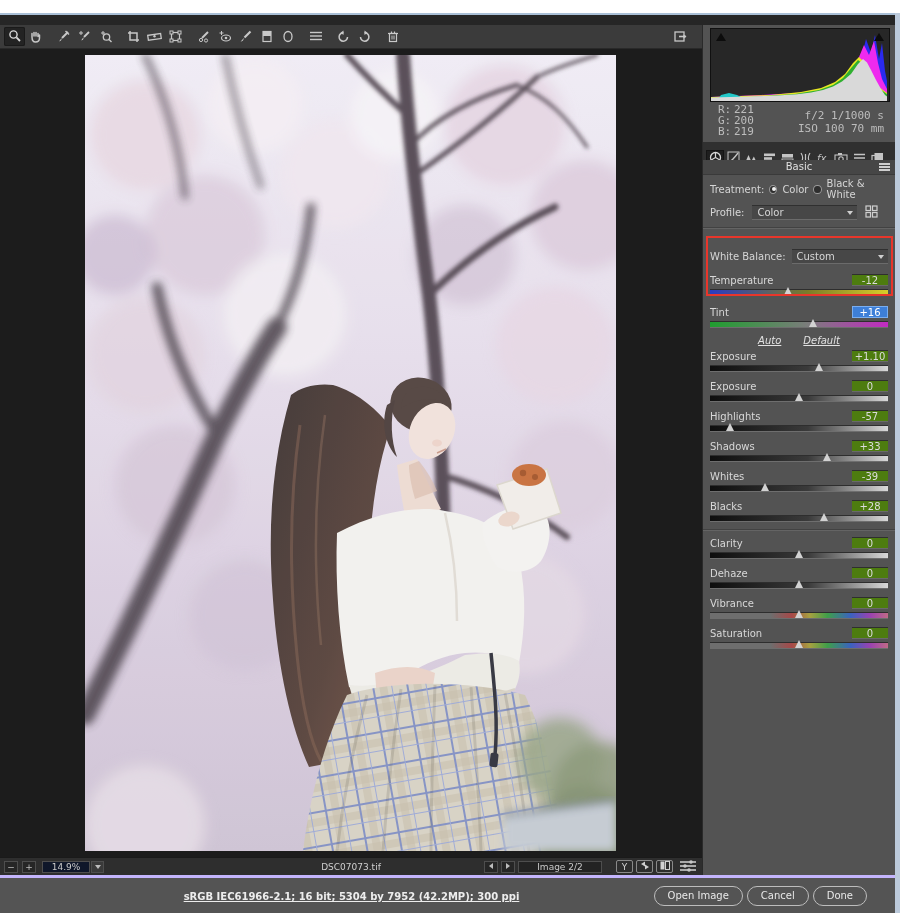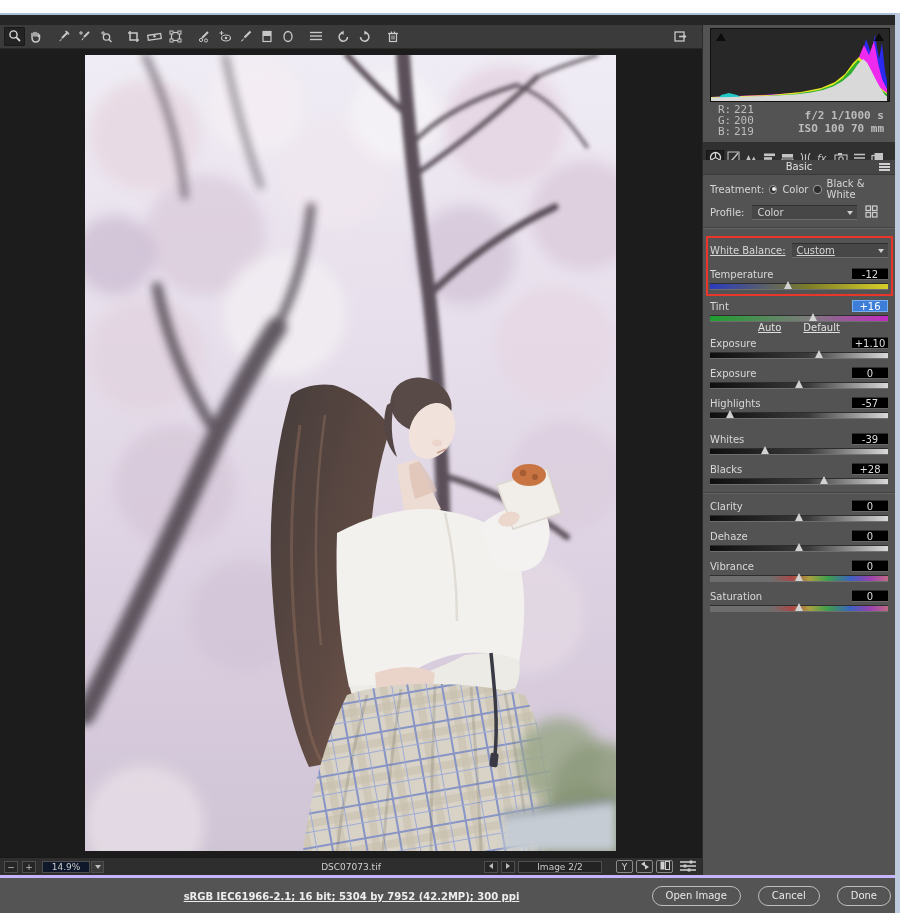--- a/index.html
+++ b/index.html
@@ -32,60 +32,60 @@
   .idx-box{width:84px;height:12px;background:#232323;border:1px solid #4e4e4e;box-sizing:border-box;text-align:center;line-height:11px;}
   .ybtn{width:17px;height:13px;border:1px solid #8a8a8a;box-sizing:border-box;text-align:center;line-height:12px;color:#d6d6d6;border-radius:2px;}
   
   .panel{width:192px;background:#535353;position:relative;color:#d6d6d6;font-size:10px;}
   .hist-box{position:absolute;left:7px;top:3px;width:178px;height:72px;background:#272727;border:1px solid #101010;}
   .clip{position:absolute;top:4px;width:0;height:0;border-left:5px solid transparent;border-right:5px solid transparent;border-bottom:8px solid #0c0c0c;}
   .clip.l{left:5px;} .clip.r{right:5px;}
   .hist-info{position:absolute;left:7px;top:77px;width:178px;height:38px;font-family:"DejaVu Sans Mono",monospace;font-size:11px;color:#bdbdbd;}
   .rgb{position:absolute;left:8px;top:2px;line-height:11px;}
   .rgb b{font-weight:normal;display:inline-block;width:16px;}
-  .exifs{position:absolute;right:4px;top:7px;text-align:right;line-height:13px;font-weight:bold;}
+  .exifs{position:absolute;right:4px;top:7px;text-align:right;line-height:13px;}
   .ptabs{position:absolute;left:0;top:117px;width:192px;height:31px;background:#303030;display:flex;align-items:center;padding-left:3px;box-sizing:border-box;}
   .ptab{width:18px;height:16px;display:flex;align-items:center;justify-content:center;}
   .ptab.sel{background:#1f1f1f;box-shadow:inset 0 0 0 1px #151515;}
   .phead{position:absolute;left:0;top:135px;width:192px;height:14px;background:#464646;border-bottom:1px solid #3a3a3a;text-align:center;line-height:14px;color:#e0e0e0;}
   .phead .menu{position:absolute;right:5px;top:3px;width:11px;}
   .menu i{display:block;height:2px;background:#cfcfcf;margin-bottom:1px;}
   .pbody{position:absolute;left:0;top:149px;width:192px;}
   .row{display:flex;align-items:center;margin:0 7px;}
   .treat{margin-top:8px;height:14px;gap:5px;}
   .radio{width:9px;height:9px;border-radius:50%;background:#2e2e2e;border:1px solid #9a9a9a;box-sizing:border-box;position:relative;}
   .radio.on::after{content:"";position:absolute;left:1.5px;top:1.5px;width:4px;height:4px;border-radius:50%;background:#f0f0f0;}
   .prof{margin-top:9px;height:15px;}
   .dd{height:15px;background:#474747;border-top:1px solid #303030;border-bottom:1px solid #6b6b6b;box-sizing:border-box;display:flex;align-items:center;padding:0 5px;position:relative;}
   .dd .caret{position:absolute;right:4px;border-top-color:#cfcfcf;}
   .prof .dd{width:105px;margin-left:8px;}
   .grid-ic{margin-left:8px;}
   .divider{height:1px;background:#424242;border-bottom:1px solid #646464;margin:7px 0 0 0;}
-  .wb{margin-top:14px;height:15px;text-decoration:underline;}
+  .wb{margin-top:20px;height:15px;}
   .wb .dd{flex:1;margin-left:6px;}
   .srow{margin:0 7px;}
   .shead{display:flex;align-items:flex-end;height:14px;}
   .slabel{color:#d8d8d8;}
-  .sval{margin-left:auto;width:36px;height:12px;background:#000000;border-top:1px solid #2f2f2f;border-bottom:1px solid #696969;box-sizing:border-box;text-align:center;line-height:11px;color:#dcdcdc;}
+  .sval{margin-left:auto;width:36px;height:12px;background:#4d7c0f;border-top:1px solid #2f2f2f;border-bottom:1px solid #696969;box-sizing:border-box;text-align:center;line-height:11px;color:#dcdcdc;}
   .sval.hl{background:#3d7fd8;color:#fff;border:1px solid #79aef0;}
   .strack{position:relative;height:5px;margin-top:3px;border-top:1px solid #2e2e2e;border-bottom:1px solid #6e6e6e;}
   .strack.tone{background:linear-gradient(to right,#0e0e0e,#3a3a3a 55%,#d9d9d9);}
   .strack.temp{background:linear-gradient(to right,#2b3bc0,#7c7c28 55%,#d8ce2a);}
   .strack.tint{background:linear-gradient(to right,#1f9e2f,#7c7c7c 55%,#c22ac2);}
   .strack.rain{background:linear-gradient(to right,#6e6e6e 0%,#6e6e6e 34%,#a84848 46%,#a8a040 56%,#3f9e4a 66%,#3b62c0 79%,#9a42b0 90%,#c06a86 100%);}
   .sthumb{position:absolute;top:-3px;width:0;height:0;transform:translateX(-50%);
           border-left:4.5px solid transparent;border-right:4.5px solid transparent;border-bottom:8px solid #d2d2d2;}
   .gap8{height:8px;} .gap6{height:6px;} .gap4{height:4px;}
-  .autodef{display:flex;justify-content:center;gap:22px;height:13px;}
+  .autodef{display:flex;justify-content:center;gap:22px;height:13px;margin-top:7px;font-style:italic;}
   .alink{color:#e2e2e2;text-decoration:underline;}
   .red-annot{position:absolute;left:3px;top:211px;width:183px;height:56px;border:2px solid #e8362b;pointer-events:none;}
   
   .footer{height:38px;background:#545454;border-top:3px solid #c4b5fd;position:relative;display:flex;align-items:center;}
   .wf-link{position:absolute;left:0;width:703px;text-align:center;top:13px;font-size:10px;font-weight:bold;color:#ededed;text-decoration:underline;}
-  .fbtns{position:absolute;right:4px;top:8px;display:flex;gap:17px;align-items:flex-end;}
+  .fbtns{position:absolute;right:28px;top:8px;display:flex;gap:4px;align-items:flex-end;}
   .obtn{height:20px;border:1px solid #bdbdbd;border-radius:10px;background:transparent;color:#e8e8e8;font-size:10px;font-family:"DejaVu Sans",sans-serif;padding:0 13px;line-height:18px;}
   svg{shape-rendering:geometricPrecision;}
 </style>
 </head>
 <body>
 
 <div class="page-top"></div>
 <div class="page-rule"></div>
 <div class="right-edge"></div>
 
@@ -603,20 +603,29 @@
         <div class="srow">
           <div class="shead">
               <span class="slabel">Highlights</span>
               <span class="sval">-57</span>
             </div>
           <div class="strack tone">
               <span class="sthumb" style="left: 11%;"></span>
             </div>
         </div>
         <div class="gap6"></div>
+        <div class="srow">
+          <div class="shead">
+              <span class="slabel">Shadows</span>
+              <span class="sval">+33</span>
+            </div>
+          <div class="strack tone">
+              <span class="sthumb" style="left: 66%;"></span>
+            </div>
+        </div>
         <div class="gap6"></div>
         <div class="srow">
           <div class="shead">
               <span class="slabel">Whites</span>
               <span class="sval">-39</span>
             </div>
           <div class="strack tone">
               <span class="sthumb" style="left: 31%;"></span>
             </div>
         </div>

